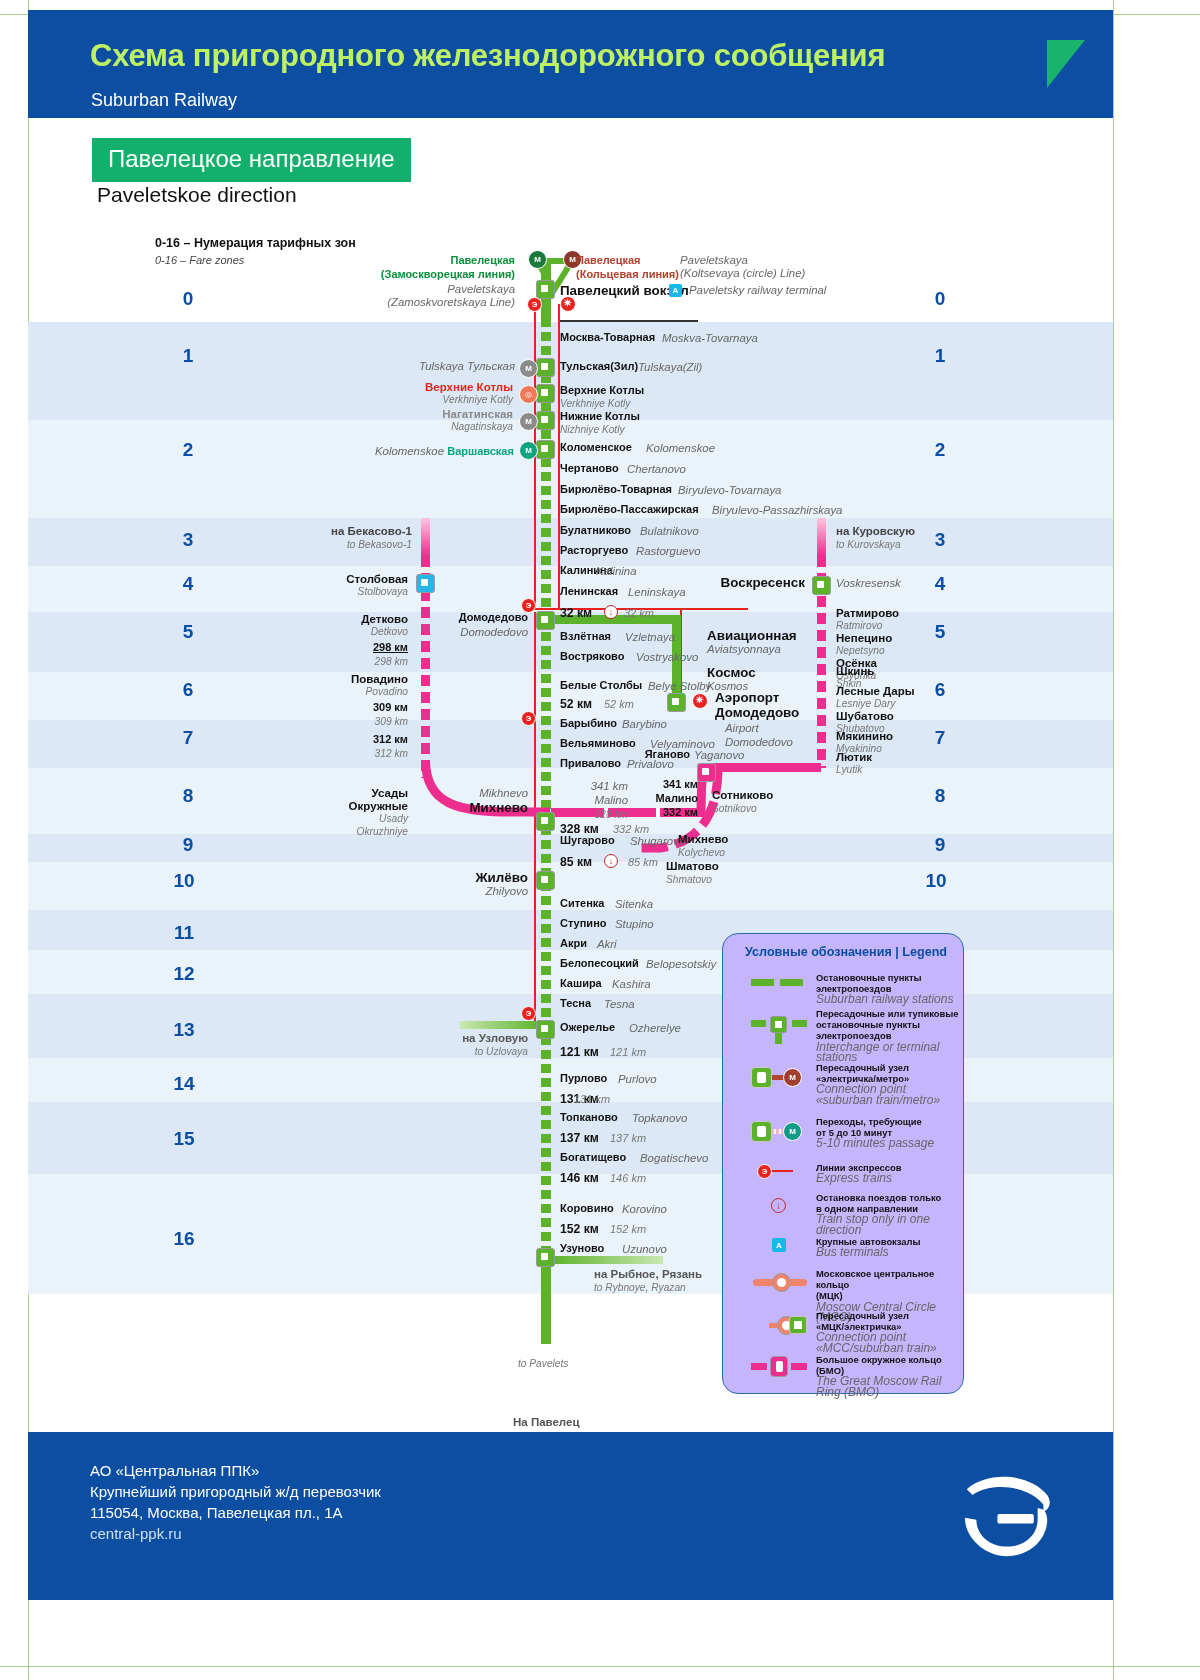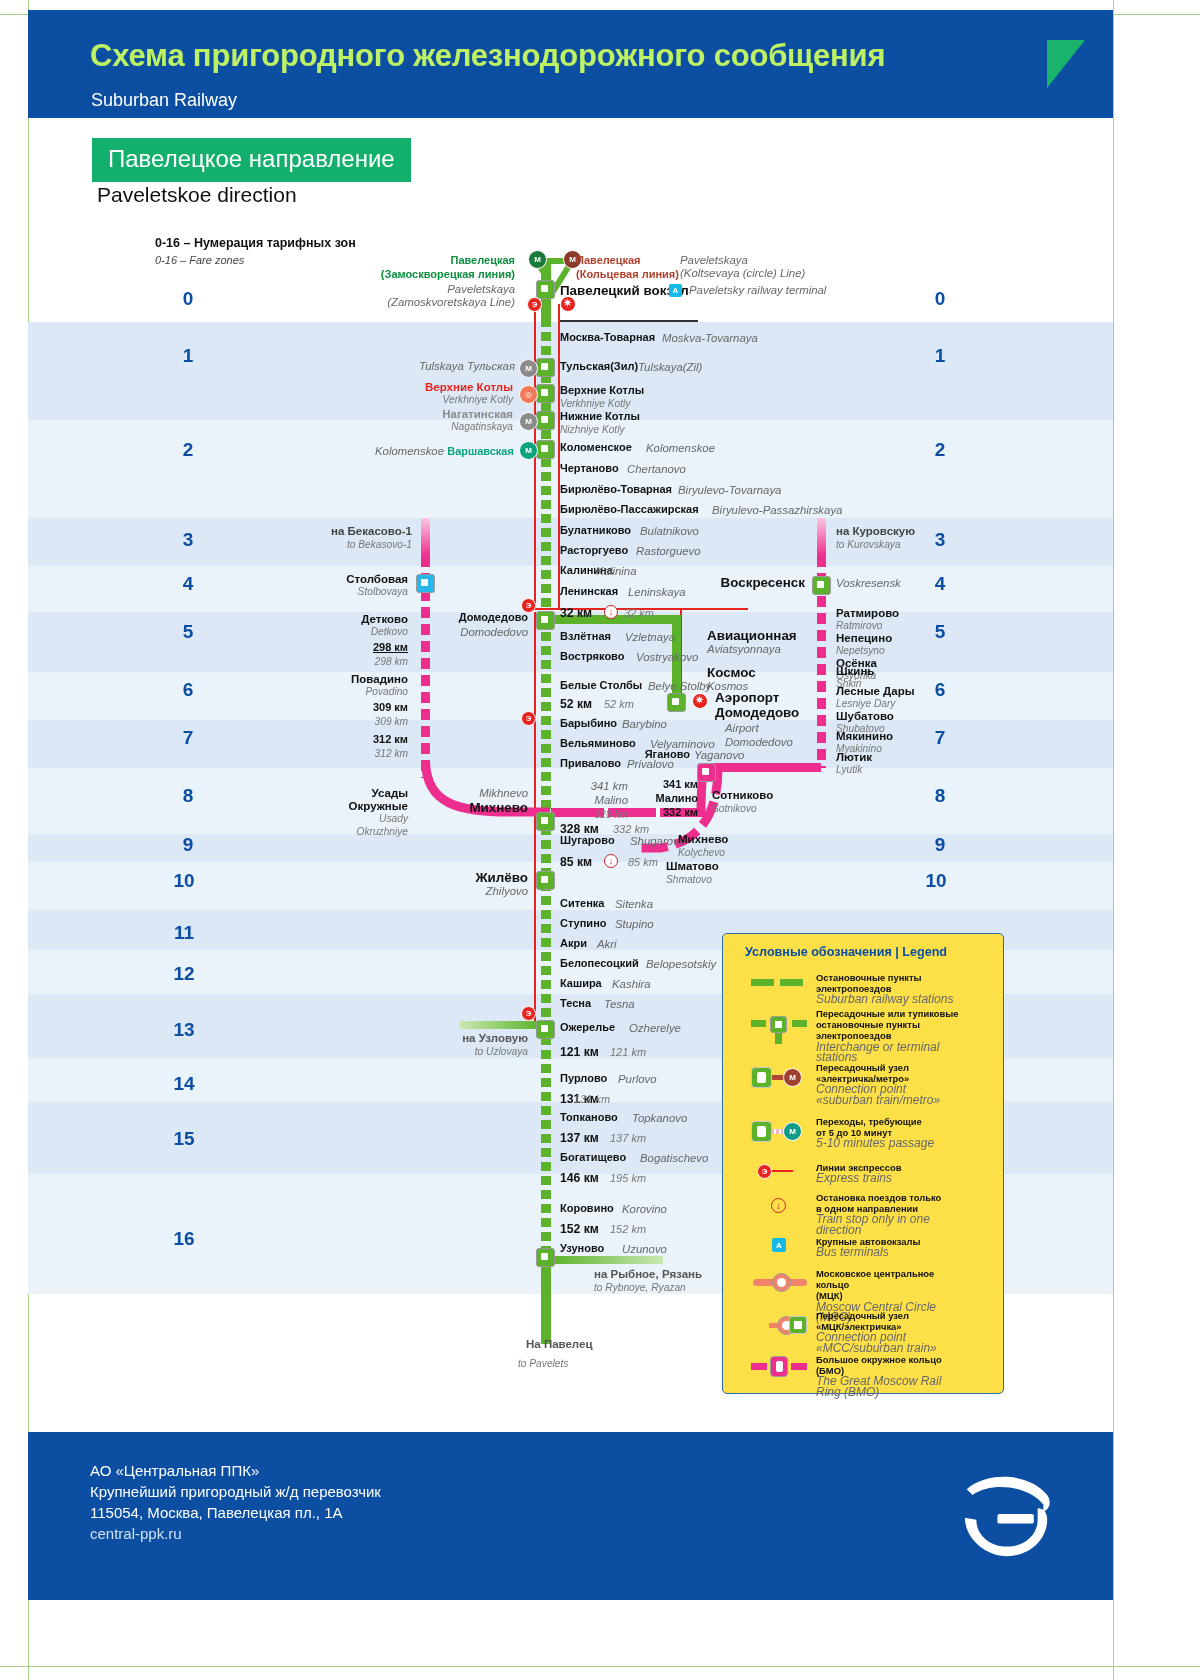--- a/index.html
+++ b/index.html
@@ -83,21 +83,21 @@
   .br{text-align:right;}
 
   .lbl-green{color:#0b8f3c;}
   .lbl-brown{color:#b3402b;}
   .lbl-red{color:#e8231f;}
   .lbl-teal{color:#0aa57f;}
   .lbl-gray{color:#8a8a8a;}
 
   
   .legend{position:absolute;left:722px;top:933px;width:240px;height:459px;
-    border:1.4px solid #2b6cb0;border-radius:5px;background:#fde047;padding-left:40px;}
+    border:1.4px solid #2b6cb0;border-radius:16px;background:#c4b5fd;}
   .legend-title{position:absolute;left:22px;top:11px;font-size:12.6px;font-weight:bold;color:#0b4ea2;white-space:nowrap;}
   .lg-row{position:absolute;left:0;width:240px;}
   .lg-txt{position:absolute;left:93px;}
   .lg-ru{font-size:9.4px;font-weight:bold;color:#111;line-height:11.2px;}
   .lg-en{font-size:12px;font-style:italic;color:#666;line-height:10.4px;}
   .lg-ic{position:absolute;left:28px;}
 
   
   .footer{position:absolute;left:28px;top:1432px;width:1085px;height:168px;background:#0b4ea2;}
   .footer-txt{position:absolute;left:62px;top:28px;color:#fff;font-size:15px;line-height:21px;}
@@ -380,35 +380,35 @@
     <div class="lbl ru" style="left:560px;top:1111px;">Топканово</div>
     <div class="lbl en" style="left:632px;top:1112px;">Topkanovo</div>
 
     <div class="lbl km-ru" style="left:560px;top:1131px;">137 км</div>
     <div class="lbl km-en" style="left:610px;top:1132px;">137 km</div>
 
     <div class="lbl ru" style="left:560px;top:1151px;">Богатищево</div>
     <div class="lbl en" style="left:640px;top:1152px;">Bogatischevo</div>
 
     <div class="lbl km-ru" style="left:560px;top:1171px;">146 км</div>
-    <div class="lbl km-en" style="left:610px;top:1172px;">195 km</div>
+    <div class="lbl km-en" style="left:610px;top:1172px;">146 km</div>
 
     <div class="lbl ru" style="left:560px;top:1202px;">Коровино</div>
     <div class="lbl en" style="left:622px;top:1203px;">Korovino</div>
 
     <div class="lbl km-ru" style="left:560px;top:1222px;">152 км</div>
     <div class="lbl km-en" style="left:610px;top:1223px;">152 km</div>
 
     <div class="st-sq" style="left:536px;top:1248px;"></div>
     <div class="lbl ru" style="left:560px;top:1242px;">Узуново</div>
     <div class="lbl en" style="left:622px;top:1243px;">Uzunovo</div>
     <div class="lbl ru-sm" style="left:594px;top:1268px;color:#555;">на Рыбное, Рязань</div>
     <div class="lbl en-sm" style="left:594px;top:1282px;">to Rybnoye, Ryazan</div>
 
-    <div class="lbl ru-sm" style="left:513px;top:1338px;color:#555;margin-left:13px;">На Павелец</div>
+    <div class="lbl ru-sm" style="left:513px;top:1416px;color:#555;">На Павелец</div>
     <div class="lbl en-sm" style="left:518px;top:1358px;">to Pavelets</div>
   </div>
 
   <div>
     <div class="lbl ru" style="left:707px;top:628px;font-size:13.4px;">Авиационная</div>
     <div class="lbl en" style="left:707px;top:643px;">Aviatsyonnaya</div>
     <div class="lbl ru" style="left:707px;top:665px;font-size:13.4px;">Космос</div>
     <div class="lbl en" style="left:707px;top:680px;">Kosmos</div>
 
     <div class="st-sq" style="left:667px;top:693px;"></div>

